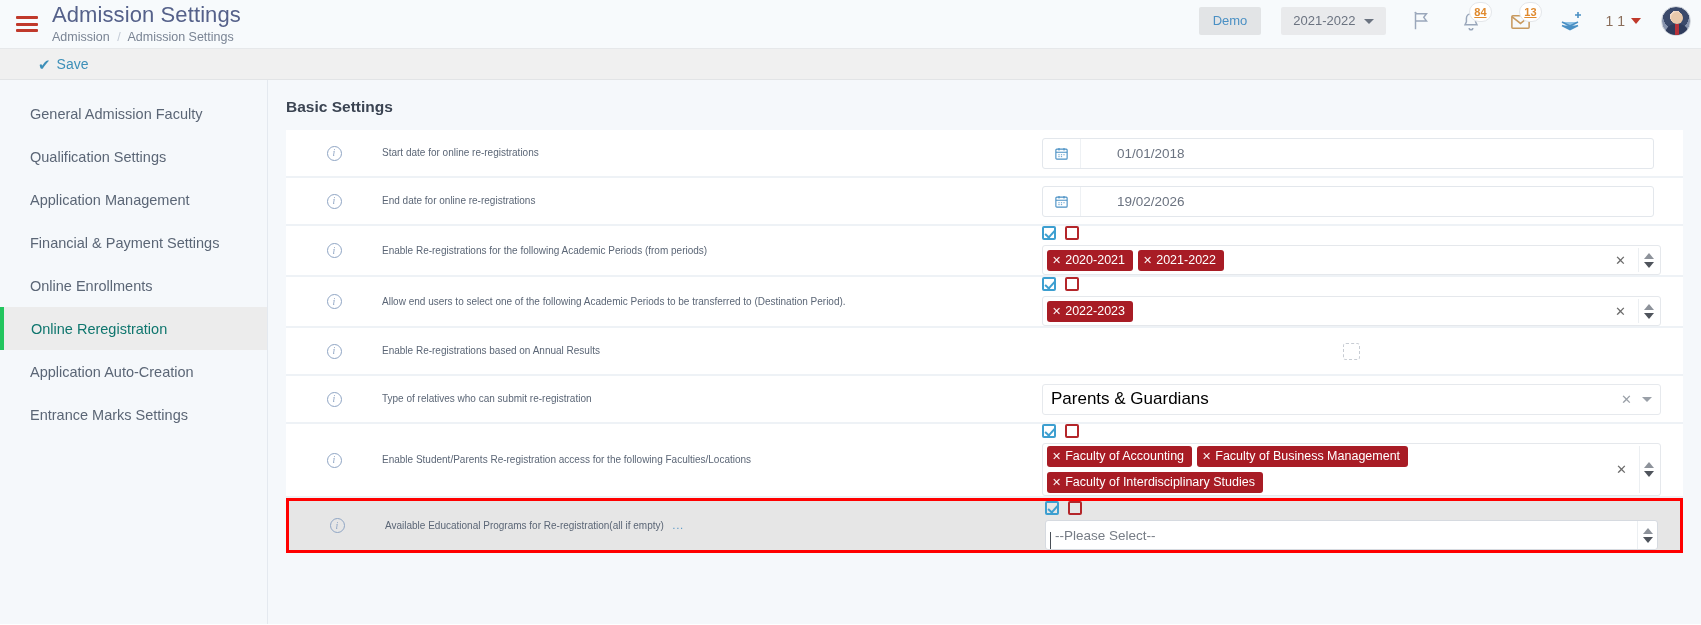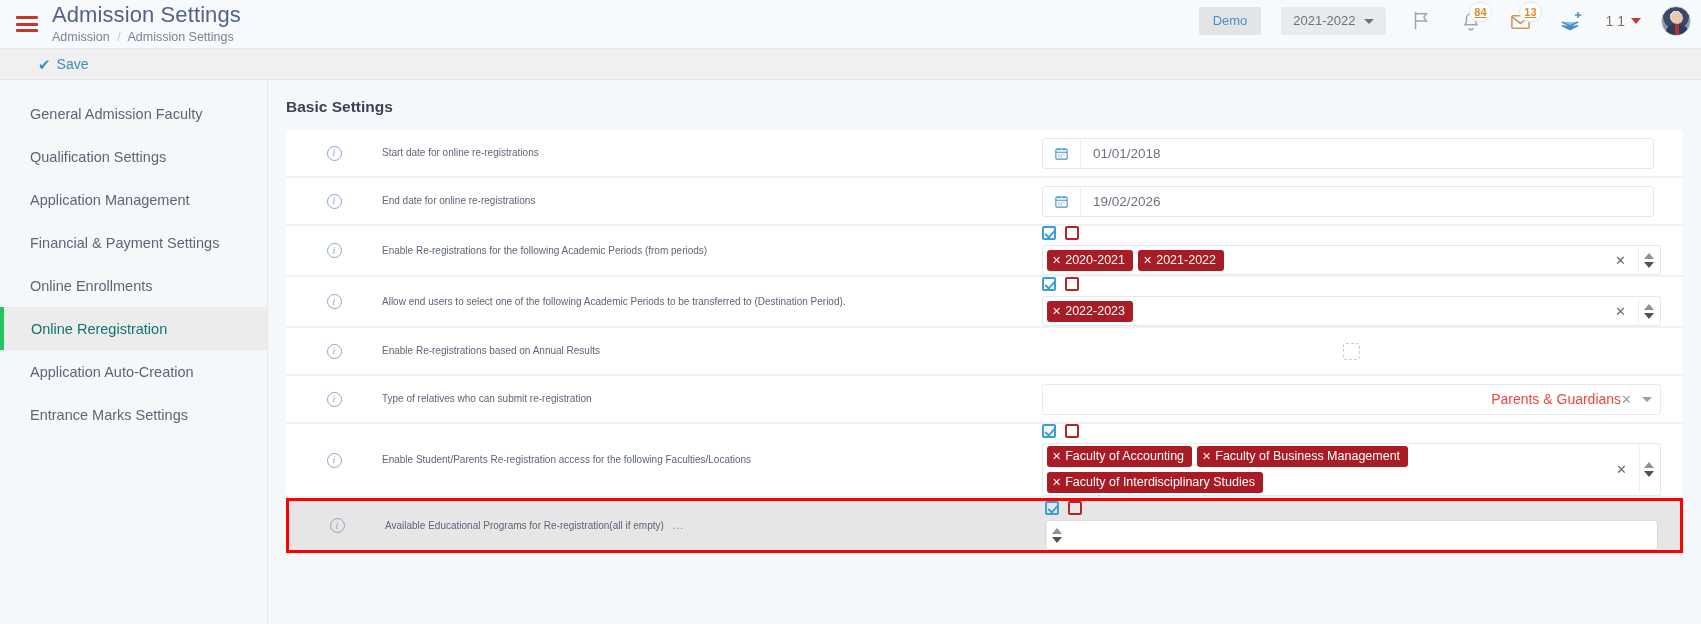--- a/index.html
+++ b/index.html
@@ -217,20 +217,21 @@
 
   
   .date-wrap {
     display: flex; align-items: stretch;
     border: 1px solid #e3e7ec;
     border-radius: 3px;
     background: #fff;
     height: 31px;
     width: 100%;
     max-width: 612px;
+    gap: 24px;
   }
   .date-icon {
     width: 38px;
     display: flex; align-items: center; justify-content: center;
     border-right: 1px solid #eef1f4;
   }
   .date-val {
     flex: 1 1 auto;
     display: flex; align-items: center;
     padding-left: 12px;
@@ -312,22 +313,22 @@
   .sel2 {
     display: flex; align-items: center;
     border: 1px solid #e6e9ed;
     border-radius: 3px;
     background: #fff;
     height: 31px;
     width: 100%;
     padding: 0 8px;
   }
   .sel2 .val {
-    flex: 1 1 auto; text-align: right;
-    font-size: 14px; color: #ef4444;
+    flex: 1 1 auto; text-align: left;
+    font-size: 17px; color: #000000;
   }
   .sel2 .x { color: #9aa0a8; font-size: 13px; margin-right: 10px; cursor: pointer; }
   .sel2 .cv { width:0;height:0;border-left:5px solid transparent;border-right:5px solid transparent;border-top:5px solid #9aa0a8; }
 
   
   .ps-box {
     display: flex; align-items: center;
     border: 1px solid #d6dae0;
     background: #fff;
     border-radius: 3px;
@@ -621,20 +622,21 @@
         <div class="cell-label">
           <span>Available Educational Programs for Re-registration(all if empty)</span>
           <span class="ell">...</span>
         </div>
         <div class="cell-field">
           <div class="ms-tools">
             <span class="ms-chk"></span>
             <span class="ms-chk-empty"></span>
           </div>
           <div class="ps-box">
+            <span class="ps-val">--Please Select--</span>
             <span class="ms-spin">
               <span class="sp-up"></span>
               <span class="sp-dn"></span>
             </span>
           </div>
         </div>
       </div>
 
     </div>
   </div>

